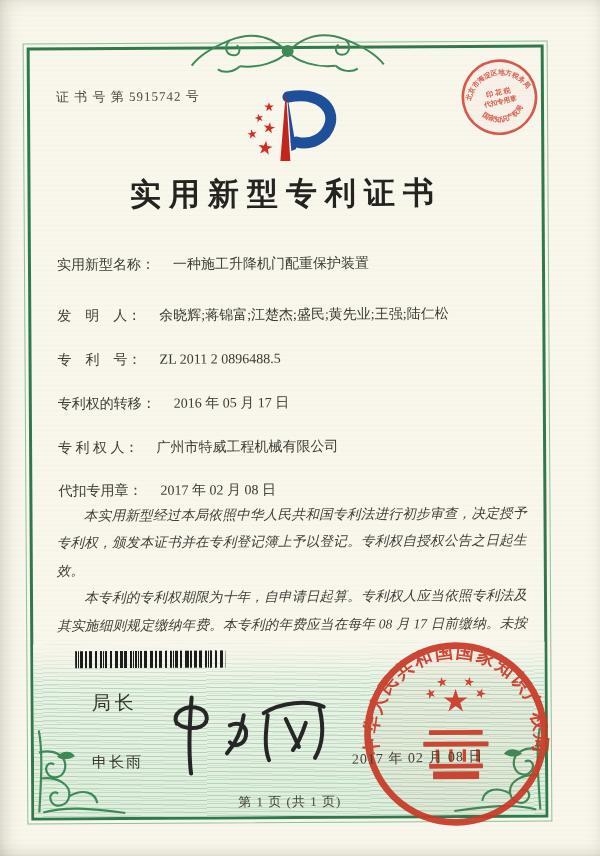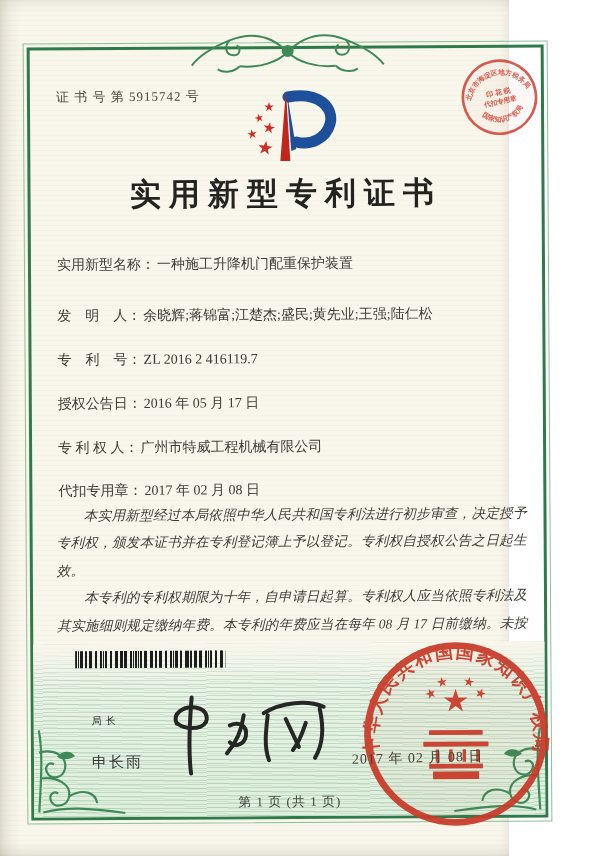--- a/index.html
+++ b/index.html
@@ -1,36 +1,36 @@
 <!DOCTYPE html>
 <html><head>
 <meta charset="utf-8">
 <style>
   * { margin:0; padding:0; box-sizing:border-box; }
   html,body { width:600px; height:856px; overflow:hidden; background:#ffffff;
               font-family:"Liberation Serif","DejaVu Serif",serif; }
 
-  .paper { position:absolute; left:0; top:0; width:509px; height:856px;
+  .paper { position:absolute; left:0; top:0; width:600px; height:856px;
            background-color:#f9f6ec;
            background-image:repeating-linear-gradient(0deg, rgba(175,200,170,0.06) 0 1px, transparent 1px 5px);
            box-shadow:inset 12px 6px 22px -14px rgba(110,100,80,.45), inset -6px -10px 20px -14px rgba(110,100,80,.4); }
 
   .frame { position:absolute; left:29px; top:46px; width:517px; height:773px;
            border:3px solid #2f7a4b; outline:1px solid #8cbf9a; outline-offset:3px;
            transform:rotate(-0.35deg); }
 
   .cert-no { position:absolute; left:26px; top:38px; font-size:13px; color:#4b4b44; letter-spacing:1px; }
 
   .logo { position:absolute; left:208px; top:40px; width:115px; height:80px; }
 
   .title { position:absolute; left:0; top:124px; width:100%; text-align:center;
            font-size:31px; font-weight:bold; letter-spacing:8px; color:#23231f; }
 
   .row { position:absolute; left:26px; right:18px; font-size:14px; color:#3c3c36; white-space:nowrap; }
-  .row .lbl { margin-right:2px; }
+  .row .lbl { margin-right:18px; }
   .r1{top:206px} .r2{top:257px} .r3{top:301px} .r4{top:345px} .r5{top:389px} .r6{top:432px}
 
   .paras { position:absolute; left:24px; top:452px; width:470px;
            font-size:13.6px; line-height:27.4px; text-align:justify;
            color:#3e3e38; font-style:italic; }
   .paras p { text-indent:2em; }
 
   .security-zone { position:absolute; left:0; right:0; top:594px; bottom:0;
       background-image:
         repeating-linear-gradient(0deg, rgba(110,170,125,0.30) 0 1px, transparent 1px 4px),
@@ -44,21 +44,21 @@
   .corner-orn.right { right:-1px; transform:scaleX(-1); }
 
   .garland { position:absolute; left:160px; top:-23px; width:196px; height:52px; z-index:2; }
 
   .barcode { position:absolute; left:42px; top:601px; width:150px; height:17px; z-index:1;
       background-image:
         repeating-linear-gradient(90deg,#1c1c1c 0 2px, transparent 2px 5px),
         repeating-linear-gradient(90deg,#1c1c1c 0 1px, transparent 1px 7px),
         repeating-linear-gradient(90deg,transparent 0 3px,#1c1c1c 3px 4px, transparent 4px 11px); }
 
-  .sig-title { position:absolute; left:58px; top:664px; font-size:10px; letter-spacing:4px; color:#33332d; z-index:1; }
+  .sig-title { position:absolute; left:58px; top:640px; font-size:19px; letter-spacing:4px; color:#33332d; z-index:1; }
   .sig-name  { position:absolute; left:58px; top:703px; font-size:15px; letter-spacing:2px; color:#33332d; z-index:1;font-family:Liberation Mono, monospace; }
   .signature { position:absolute; left:130px; top:636px; width:190px; height:100px; z-index:1; }
 
   .footer { position:absolute; left:0; top:744px; width:100%; text-align:center;
             font-size:13px; color:#45453e; letter-spacing:1px; z-index:1; }
 
   .big-seal { position:absolute; left:326px; top:590px; width:192px; height:192px; z-index:3; opacity:.93; }
   .seal-date { position:absolute; left:318px; top:701px; font-size:14px; color:#474038;
                letter-spacing:1px; z-index:4; transform:rotate(-1deg); white-space:nowrap; }
 
@@ -109,24 +109,24 @@
 
     <div class="title">实用新型专利证书</div>
 
     <div class="row r1">
       <span class="lbl">实用新型名称：</span><span class="val">一种施工升降机门配重保护装置</span>
     </div>
     <div class="row r2">
       <span class="lbl">发　明　人：</span><span class="val">余晓辉;蒋锦富;江楚杰;盛民;黄先业;王强;陆仁松</span>
     </div>
     <div class="row r3">
-      <span class="lbl">专　利　号：</span><span class="val">ZL 2016 2 416119.7</span>
+      <span class="lbl">专　利　号：</span><span class="val">ZL 2011 2 0896488.5</span>
     </div>
     <div class="row r4">
-      <span class="lbl">授权公告日：</span><span class="val">2016 年 05 月 17 日</span>
+      <span class="lbl">专利权的转移：</span><span class="val">2016 年 05 月 17 日</span>
     </div>
     <div class="row r5">
       <span class="lbl">专 利 权 人：</span><span class="val">广州市特威工程机械有限公司</span>
     </div>
     <div class="row r6">
       <span class="lbl">代扣专用章：</span><span class="val">2017 年 02 月 08 日</span>
     </div>
 
     <div class="paras">
       <p>本实用新型经过本局依照中华人民共和国专利法进行初步审查，决定授予专利权，颁发本证书并在专利登记簿上予以登记。专利权自授权公告之日起生效。</p>

